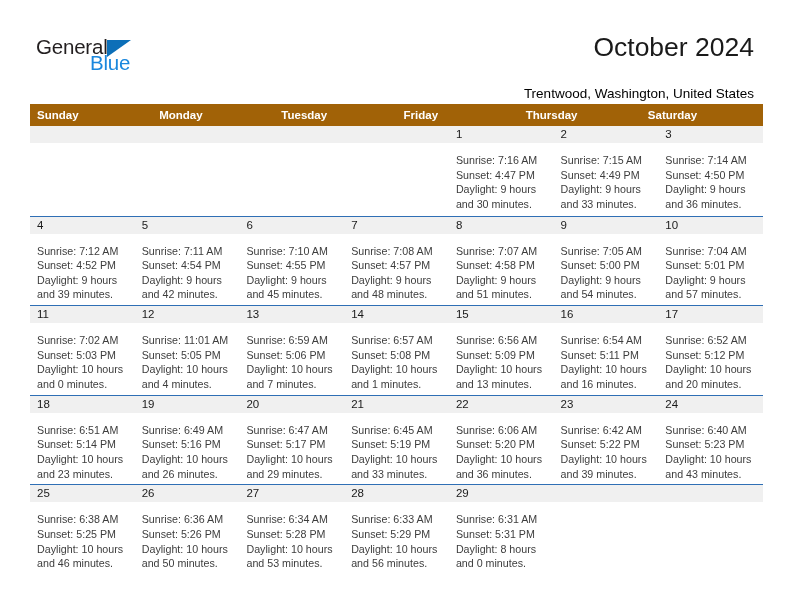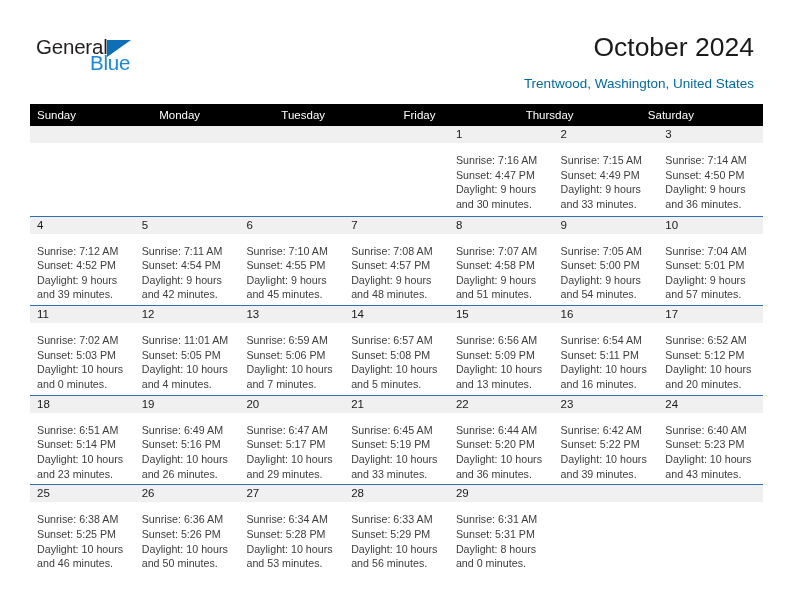--- a/index.html
+++ b/index.html
@@ -69,38 +69,39 @@
     right: 38px;
     top: 32px;
     font-size: 26.5px;
     color: #1a1a1a;
     text-align: right;
     white-space: nowrap;
   }
   .subtitle {
     position: absolute;
     right: 38px;
-    top: 76px;
+    top: 86px;
     font-size: 13.5px;
-    color: #0369a1;
+    color: #000000;
     text-align: right;
     white-space: nowrap;
   }
 
   
   .calendar {
     position: absolute;
     left: 30px;
     top: 104px;
     width: 733px;
   }
   .weekdays {
     display: flex;
-    background: #000000;
+    background: #a16207;
     height: 22px;
+    font-weight: bold;
   }
   .weekday {
     flex: 1 1 0;
     color: #ffffff;
     font-size: 11.5px;
     line-height: 22px;
     padding-left: 7px;
     box-sizing: border-box;
     white-space: nowrap;
     overflow: hidden;
@@ -305,21 +306,21 @@
               <div>Daylight: 10 hours</div>
               <div>and 7 minutes.</div>
             </div>
           </div>
           <div class="day">
             <div class="day-number">14</div>
             <div class="day-info">
               <div>Sunrise: 6:57 AM</div>
               <div>Sunset: 5:08 PM</div>
               <div>Daylight: 10 hours</div>
-              <div>and 5 minutes.</div>
+              <div>and 1 minutes.</div>
             </div>
           </div>
           <div class="day">
             <div class="day-number">15</div>
             <div class="day-info">
               <div>Sunrise: 6:56 AM</div>
               <div>Sunset: 5:09 PM</div>
               <div>Daylight: 10 hours</div>
               <div>and 13 minutes.</div>
             </div>
@@ -376,21 +377,21 @@
             <div class="day-info">
               <div>Sunrise: 6:45 AM</div>
               <div>Sunset: 5:19 PM</div>
               <div>Daylight: 10 hours</div>
               <div>and 33 minutes.</div>
             </div>
           </div>
           <div class="day">
             <div class="day-number">22</div>
             <div class="day-info">
-              <div>Sunrise: 6:44 AM</div>
+              <div>Sunrise: 6:06 AM</div>
               <div>Sunset: 5:20 PM</div>
               <div>Daylight: 10 hours</div>
               <div>and 36 minutes.</div>
             </div>
           </div>
           <div class="day">
             <div class="day-number">23</div>
             <div class="day-info">
               <div>Sunrise: 6:42 AM</div>
               <div>Sunset: 5:22 PM</div>

